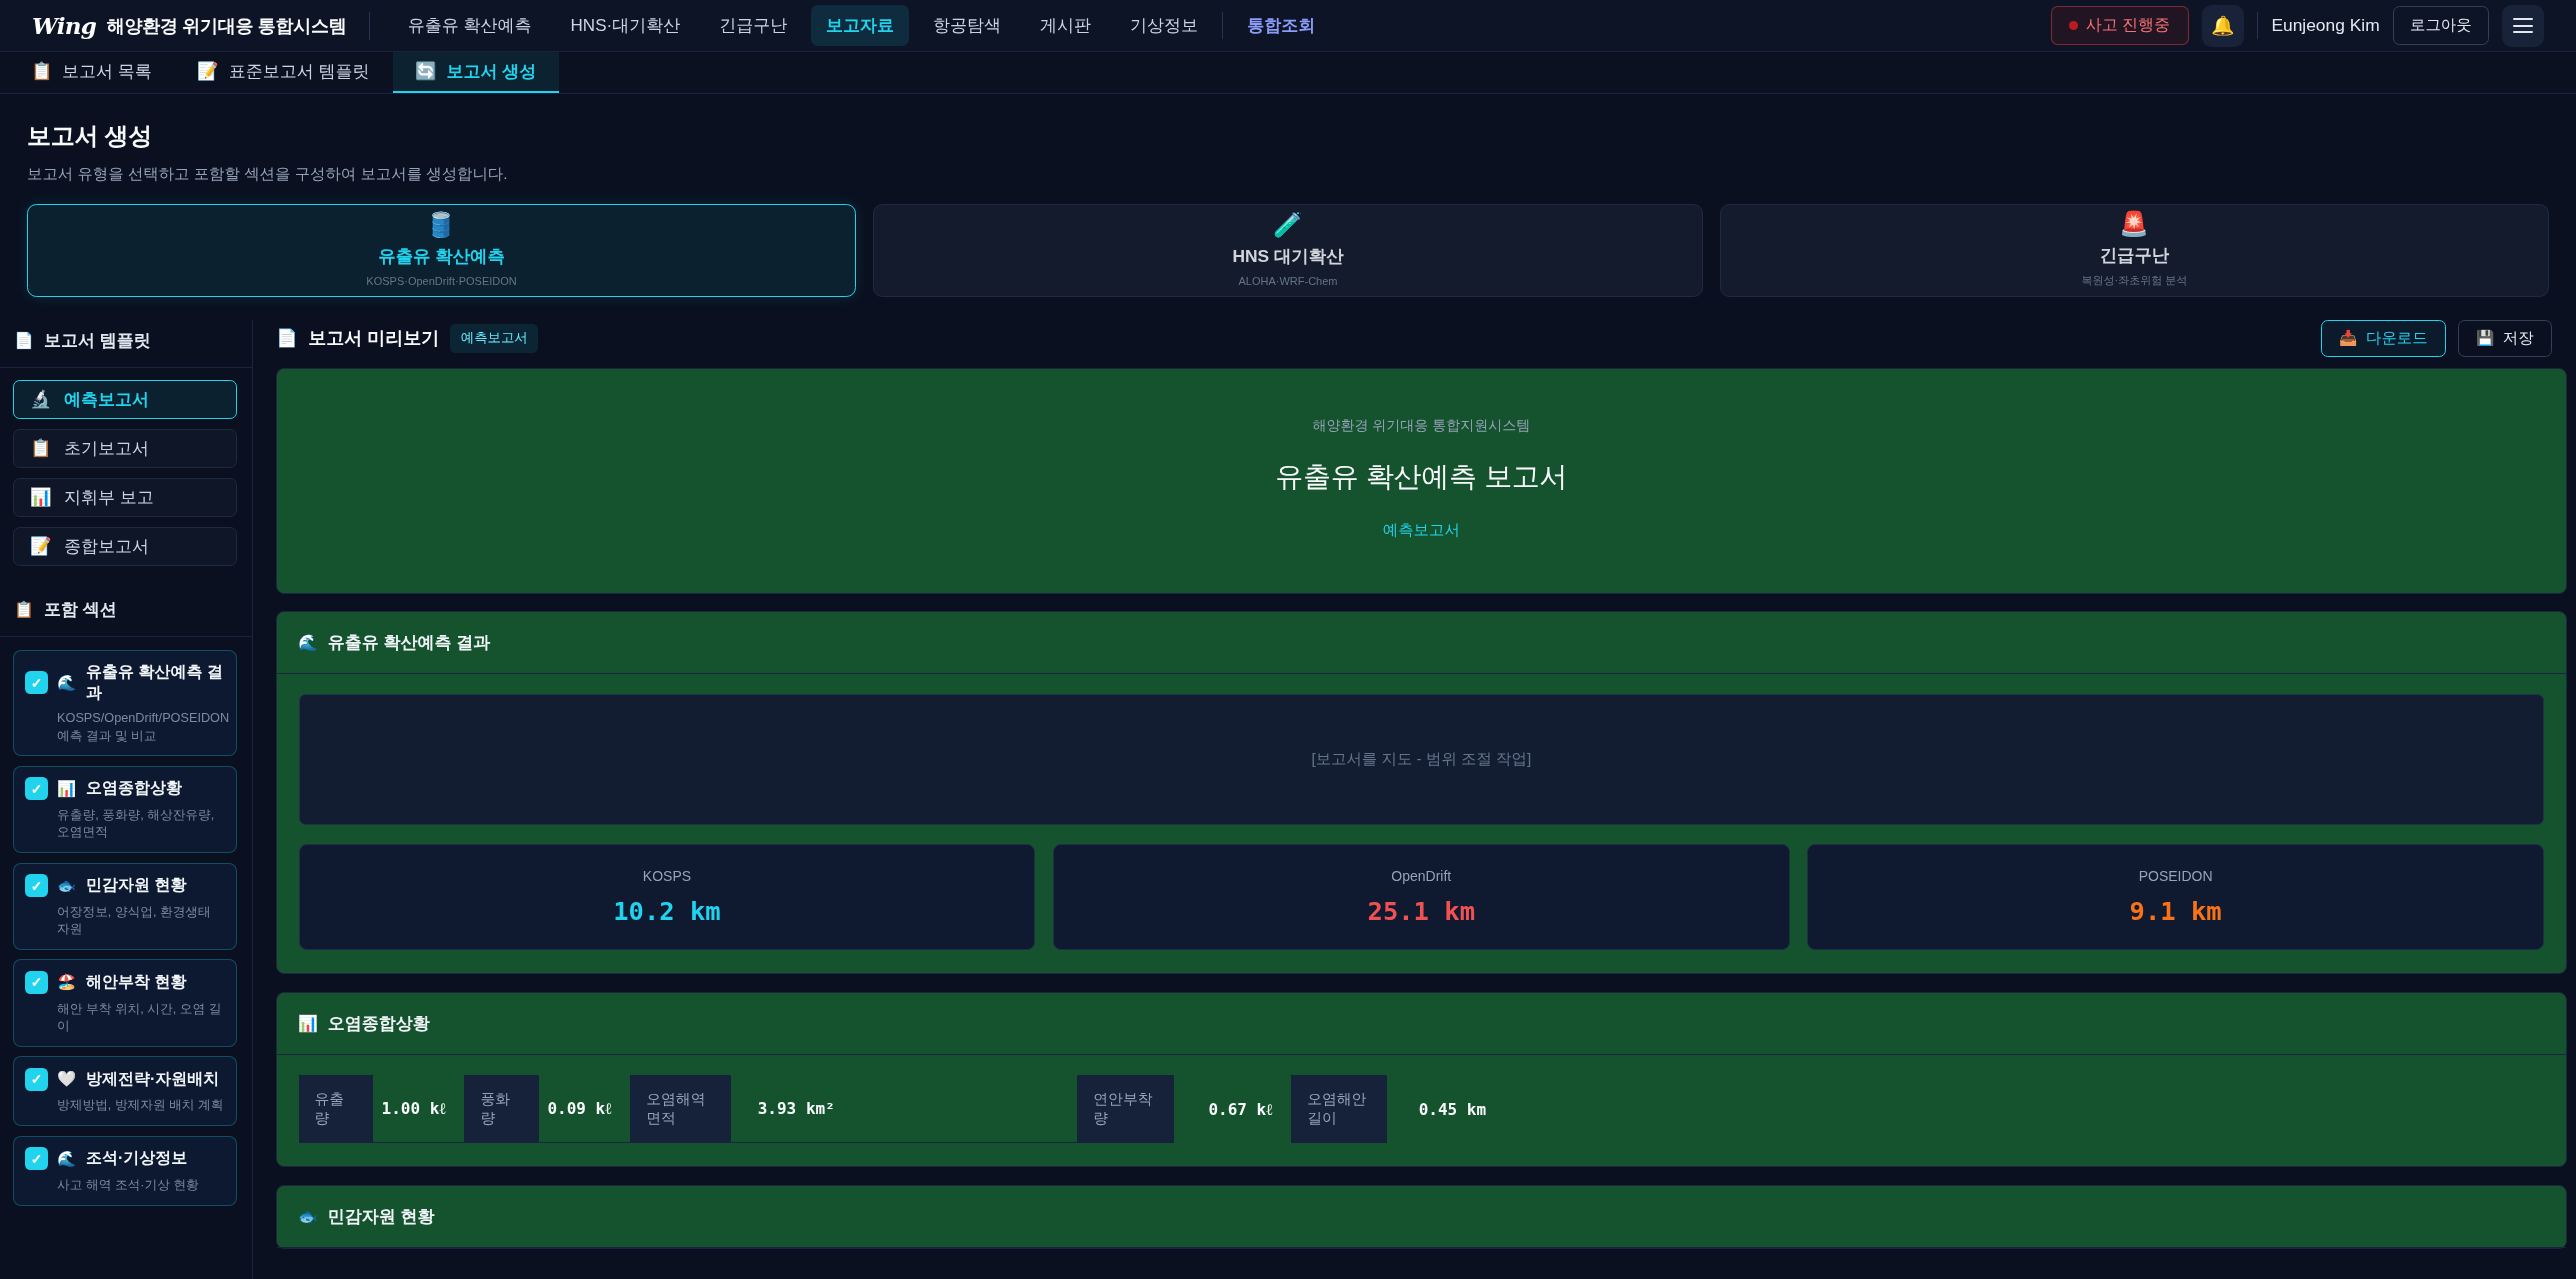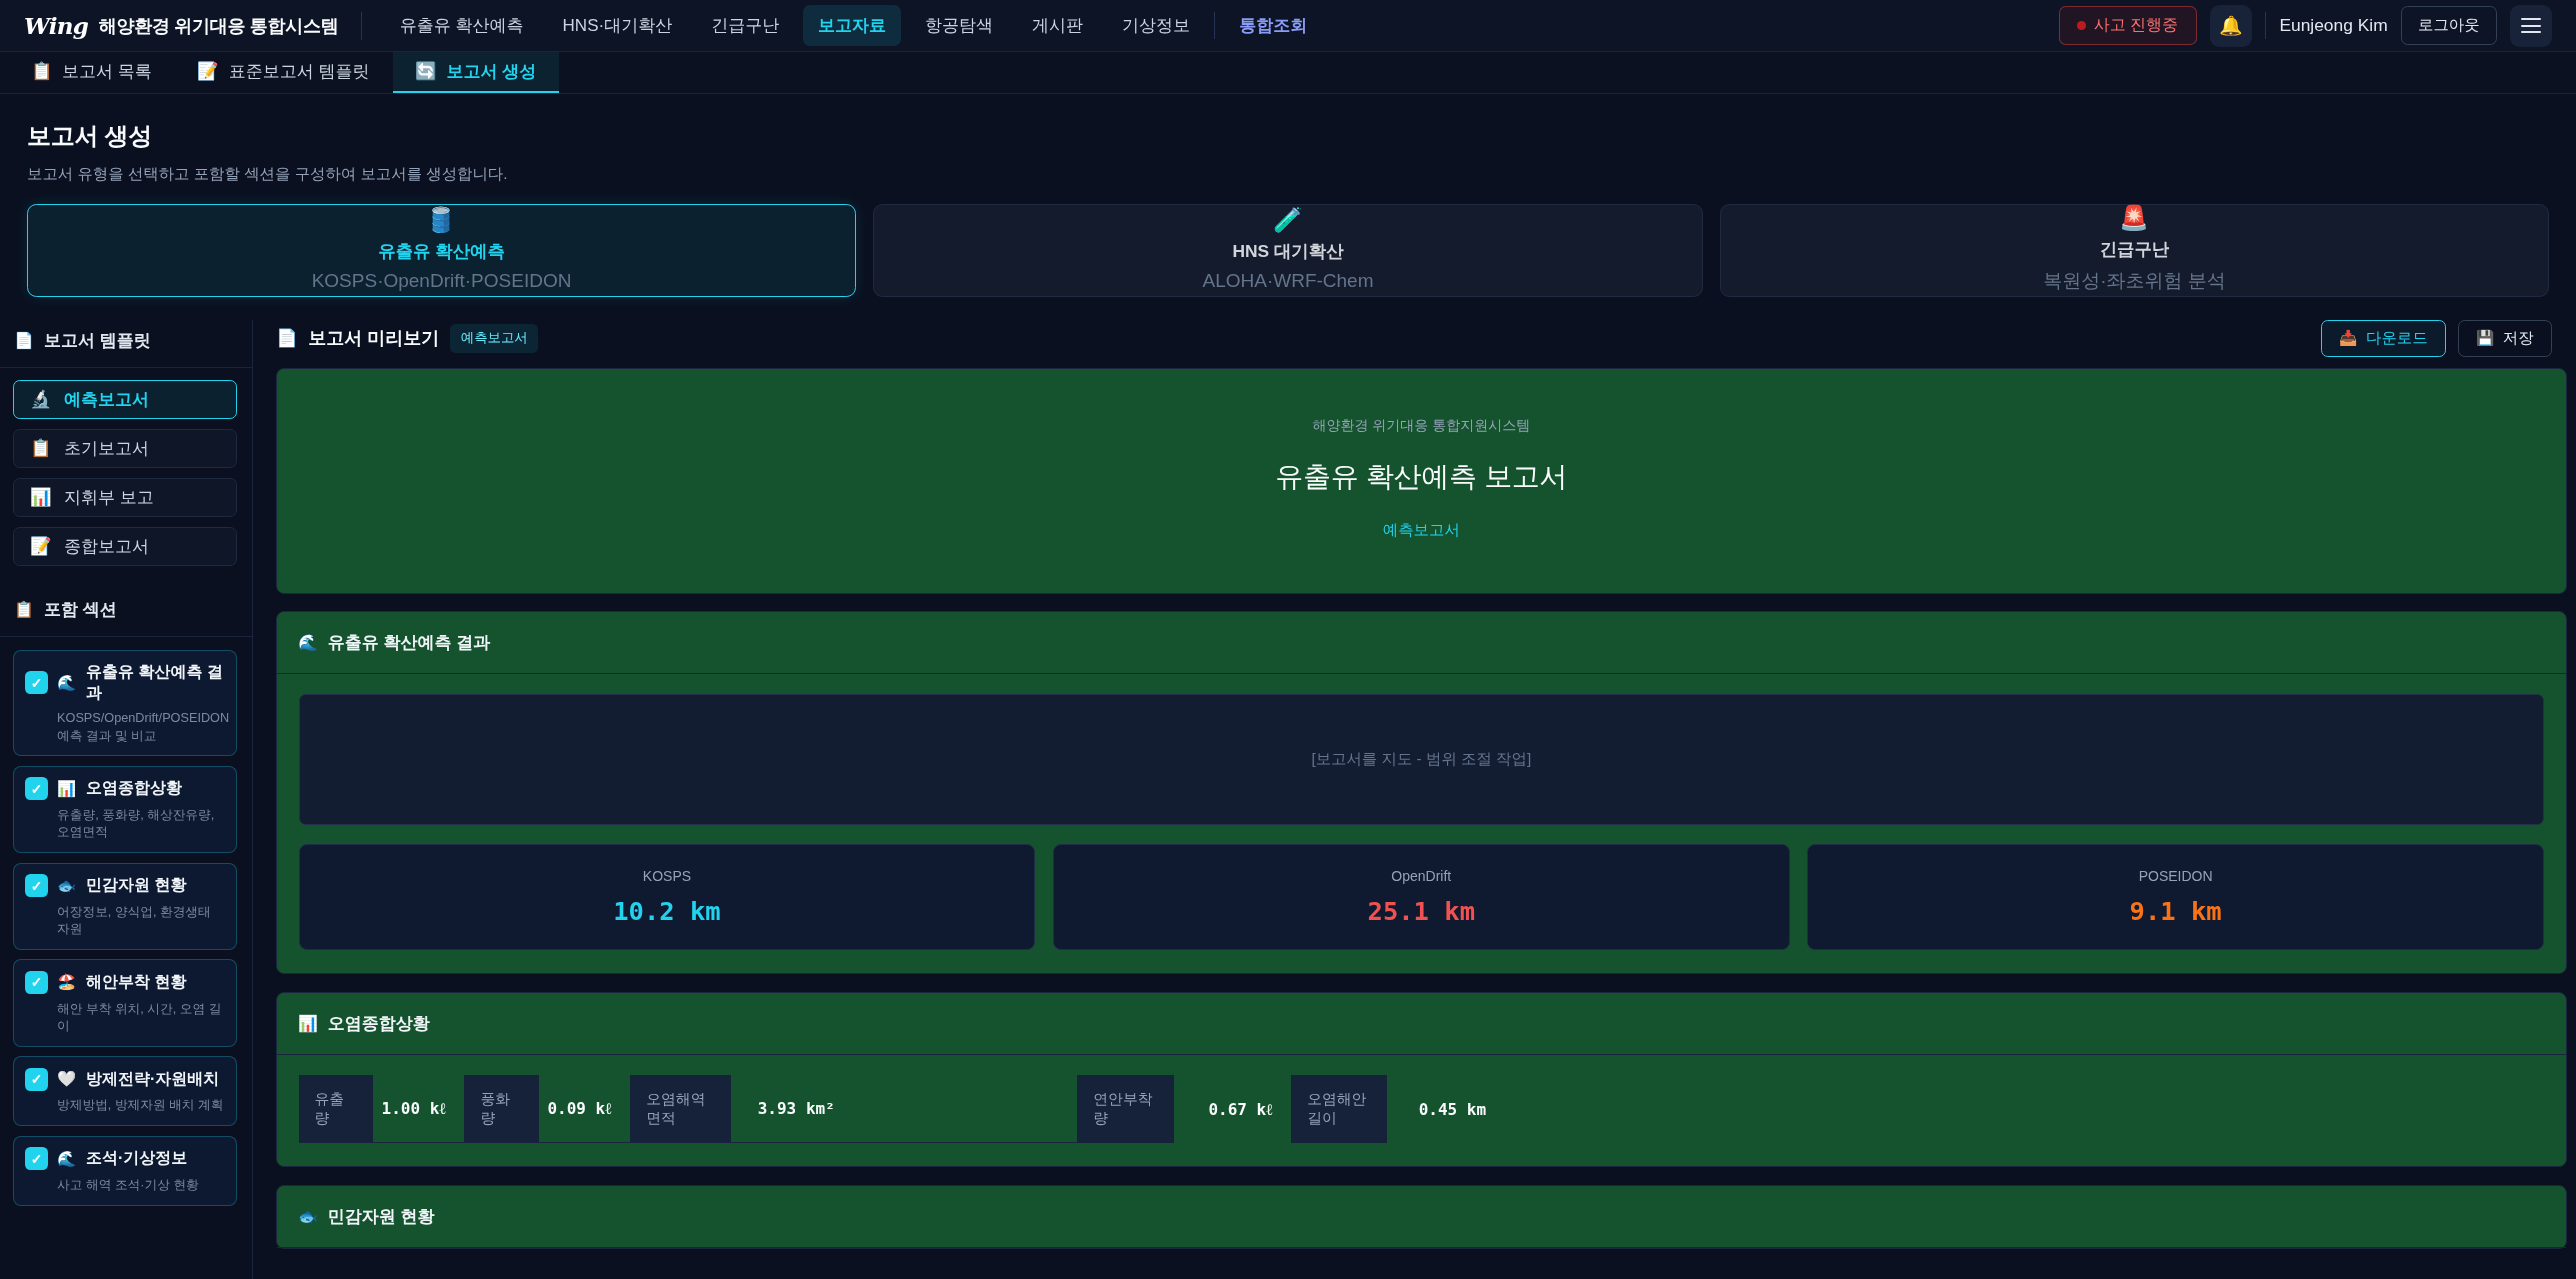--- a/index.html
+++ b/index.html
@@ -8,21 +8,21 @@
     background:#0a101f;
     color:#e2e8f0;
     font-family:"Liberation Sans", sans-serif;
   }
   .page { width:2576px; height:1279px; display:flex; flex-direction:column; }
 
   
   .navbar {
     height:52px; flex:0 0 52px; background:#0d1426;
     border-bottom:0.7px solid #1a2440;
-    display:flex; align-items:center; padding:0 24px;
+    display:flex; align-items:center; padding:0 32px;
   }
   .logo-wrap { display:flex; align-items:center; gap:10.7px; }
   .logo-script { font-family:"DejaVu Serif", serif; font-style:italic; font-weight:bold; font-size:23px; color:#ffffff; letter-spacing:-0.7px; }
   .logo-title { font-size:18px; font-weight:bold; color:#f8fafc; letter-spacing:-0.3px; }
   .nav-divider { width:0.7px; height:28px; background:#273352; margin:0 23px; }
   .nav-menu { display:flex; align-items:center; gap:9.4px; }
   .nav-item { font-size:17px; color:#cbd5e1; padding:9.4px 14.8px; border-radius:6.7px; cursor:pointer; white-space:nowrap; }
   .nav-item.active { background:rgba(34,211,238,0.12); color:#22d3ee; font-weight:bold; }
   .nav-item.integrated { color:#8b9cf8; font-weight:bold; }
   .nav-right { margin-left:auto; display:flex; align-items:center; gap:13.4px; }
@@ -59,21 +59,21 @@
   
   .type-cards { display:grid; grid-template-columns:1fr 1fr 1fr; gap:17.4px; margin:19px 27px 0 27px; }
   .type-card {
     height:93px; border-radius:9.4px; background:#141b2d; border:0.7px solid #202b42;
     display:flex; flex-direction:column; align-items:center; justify-content:center; gap:6.7px; cursor:pointer;
   }
   .type-card.selected { background:#0b2130; border:1.3px solid #22d3ee; box-shadow:0 0 16px rgba(34,211,238,0.12); }
   .type-icon { font-size:24px; line-height:1; }
   .type-title { font-size:17.4px; color:#d1d5db; font-weight:bold; }
   .type-card.selected .type-title { color:#22d3ee; }
-  .type-sub { font-size:19px; color:#64748b; }
+  .type-sub { font-size:11px; color:#64748b; }
 
   
   .main { flex:1; display:flex; margin-top:23px; min-height:0; }
   .sidebar { flex:0 0 253px; border-right:0.7px solid #1a2440; display:flex; flex-direction:column; overflow:hidden; }
   .side-header { display:flex; align-items:center; gap:9.4px; padding:9.4px 13.4px 14.8px 14.8px; font-size:17px; font-weight:bold; color:#e2e8f0; border-bottom:0.7px solid #1a2440; }
   .side-header .s-icon { font-size:16px; }
   .tpl-list { padding:12px 14.8px 5.4px 13.4px; display:flex; flex-direction:column; gap:10px; }
   .tpl-item {
     height:39px; border-radius:6.7px; border:0.7px solid #1e2a40; background:#0e1627;
     display:flex; align-items:center; gap:12px; padding:0 16px; font-size:17px; color:#cbd5e1; cursor:pointer;

